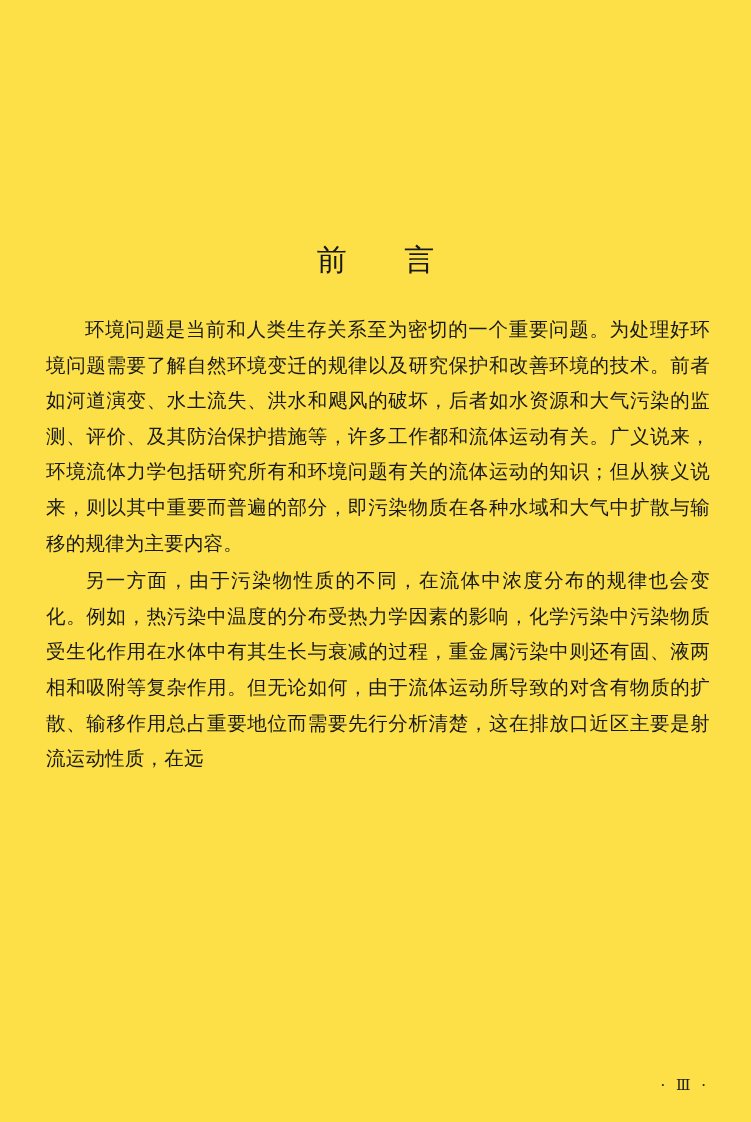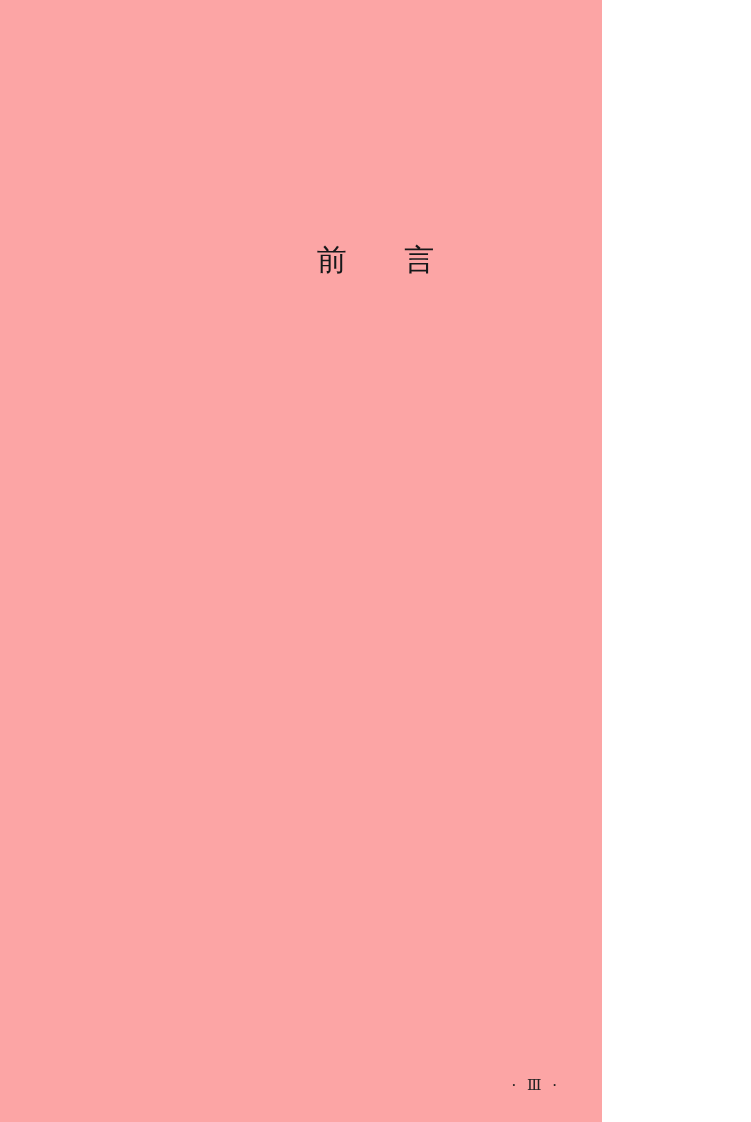--- a/index.html
+++ b/index.html
@@ -12,23 +12,23 @@
     background: #ffffff;
     font-family: "DejaVu Serif", "Liberation Serif", serif;
     color: #1a1a1a;
     position: relative;
     overflow: hidden;
   }
   .page {
     position: absolute;
     left: 0;
     top: 0;
-    width: 602px;
+    width: 751px;
     height: 1122px;
-    background: #fca5a5;
+    background: #fde047;
   }
   .page-title {
     position: absolute;
     top: 240px;
     left: 0;
     width: 751px;
     text-align: center;
     font-size: 30px;
     letter-spacing: 24px;
     text-indent: 24px;
@@ -62,17 +62,19 @@
   }
 </style>
 </head>
 <body>
 
 <div class="page">
 
   <div class="page-title">前    言</div>
 
   <div class="body-text">
+    <p class="para">环境问题是当前和人类生存关系至为密切的一个重要问题。为处理好环境问题需要了解自然环境变迁的规律以及研究保护和改善环境的技术。前者如河道演变、水土流失、洪水和飓风的破坏，后者如水资源和大气污染的监测、评价、及其防治保护措施等，许多工作都和流体运动有关。广义说来，环境流体力学包括研究所有和环境问题有关的流体运动的知识；但从狭义说来，则以其中重要而普遍的部分，即污染物质在各种水域和大气中扩散与输移的规律为主要内容。</p>
+    <p class="para">另一方面，由于污染物性质的不同，在流体中浓度分布的规律也会变化。例如，热污染中温度的分布受热力学因素的影响，化学污染中污染物质受生化作用在水体中有其生长与衰减的过程，重金属污染中则还有固、液两相和吸附等复杂作用。但无论如何，由于流体运动所导致的对含有物质的扩散、输移作用总占重要地位而需要先行分析清楚，这在排放口近区主要是射流运动性质，在远</p>
   </div>
 
   <div class="folio">·  Ⅲ  ·</div>
 
 </div>
 
 </body></html>

